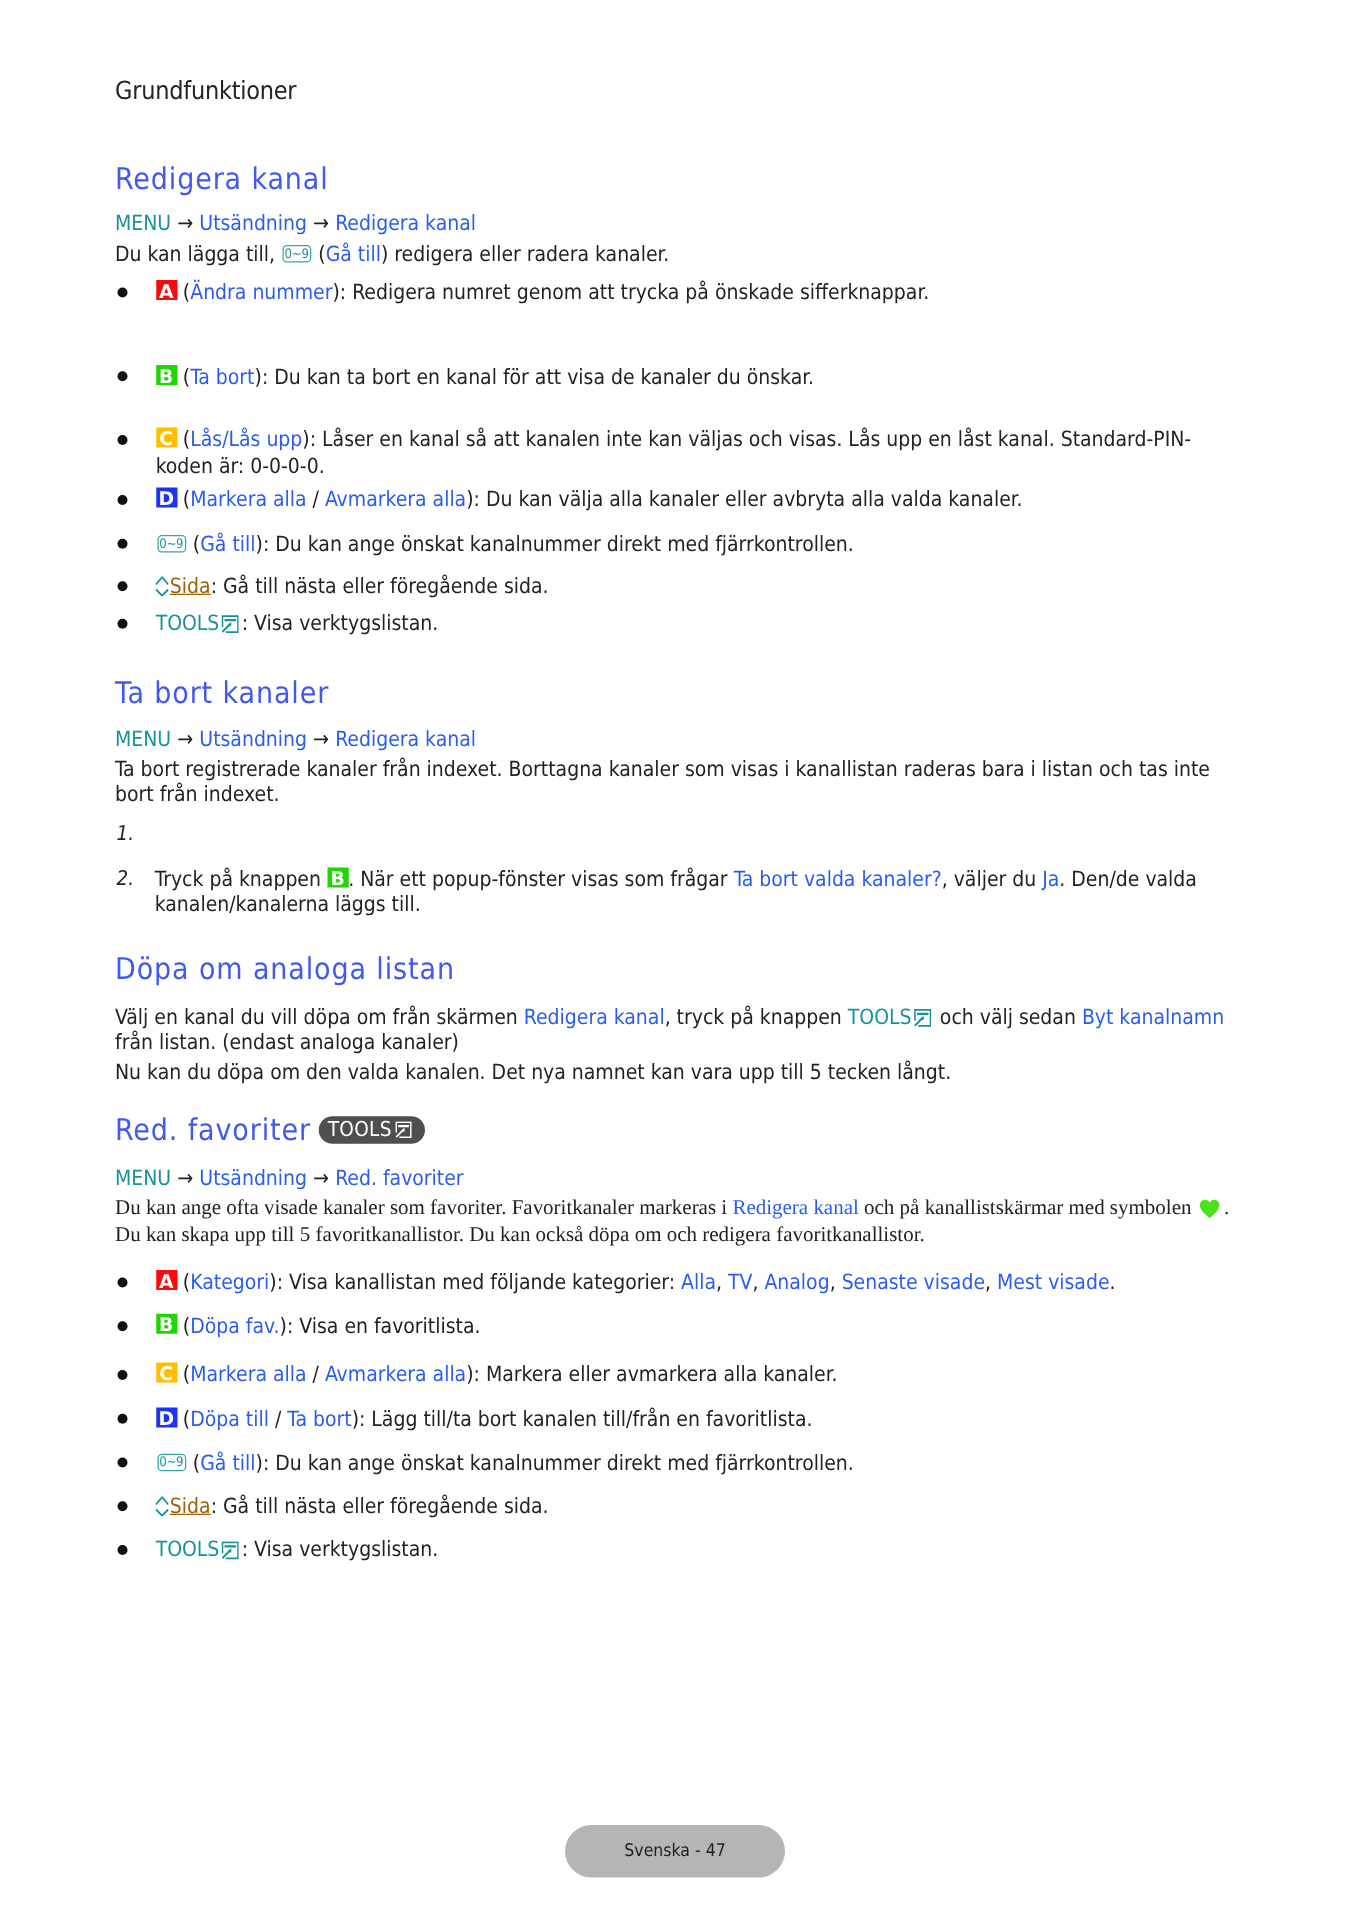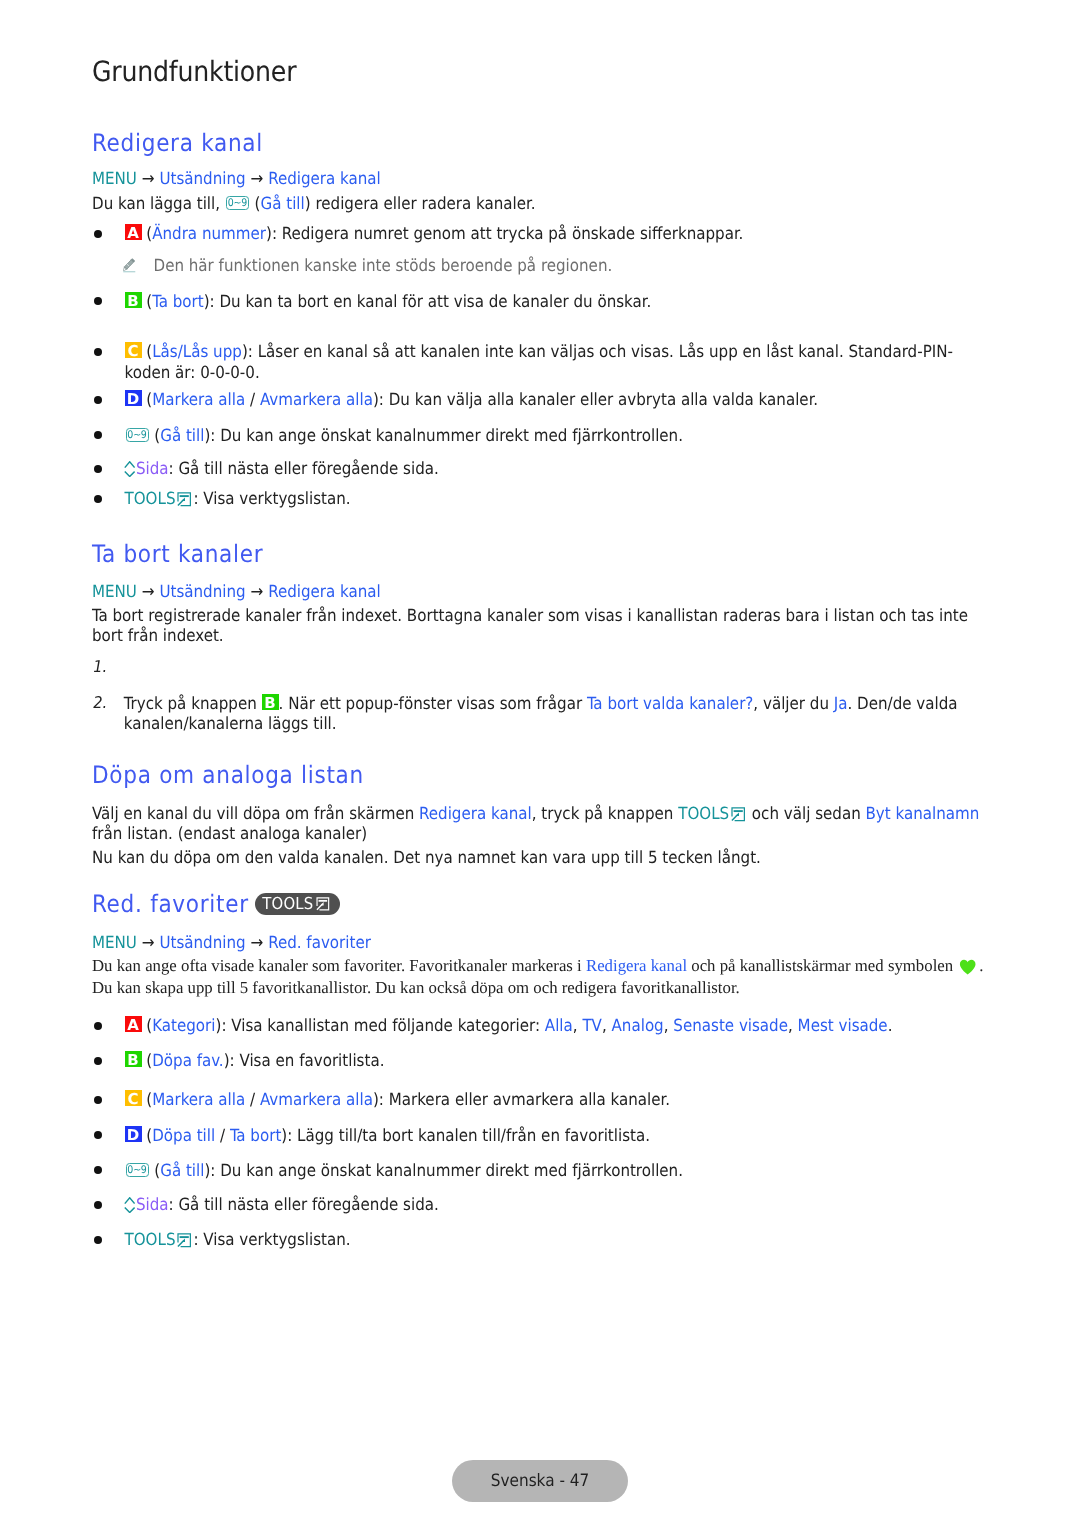--- a/index.html
+++ b/index.html
@@ -3,21 +3,21 @@
 <meta charset="utf-8">
 <title>Grundfunktioner</title>
 <style>
   html,body{margin:0;padding:0;}
   body{width:1080px;height:1534px;background:#ffffff;
        font-family:"DejaVu Sans",sans-serif;font-stretch:condensed;
        color:#222222;-webkit-font-smoothing:antialiased;
        text-rendering:geometricPrecision;}
   .page{position:relative;width:1080px;height:1534px;overflow:hidden;background:#fff;}
 
-  .crumb{position:absolute;left:92px;top:61px;font-size:28px;color:#222222;line-height:22px;letter-spacing:-0.2px;}
+  .crumb{position:absolute;left:92px;top:61px;font-size:20px;color:#222222;line-height:22px;letter-spacing:-0.2px;}
 
   .content{position:absolute;left:92px;top:0;width:920px;}
 
   h2.head{font-size:24px;color:#4159f0;font-weight:400;margin:0;line-height:24px;
           position:absolute;white-space:nowrap;letter-spacing:0.7px;}
   .menupath{font-size:16.8px;line-height:20px;color:#2b5cf0;position:absolute;white-space:nowrap;}
   .menupath .mw{color:#16939a;}
   .arrow{color:#222222;font-size:17px;}
   p.body.tall{line-height:21.5px;}
   p.body{font-size:16.8px;margin:0;line-height:20px;color:#222222;position:absolute;width:898px;}
@@ -43,21 +43,21 @@
   .kb{background:#1ed600;}
   .kc{background:#ffbe00;}
   .kd{background:#1e34f5;}
 
   
   .num09{display:inline-block;box-sizing:border-box;width:23px;height:14.2px;
          border:1.25px solid #37a6a6;border-radius:3.5px;color:#16939a;
          font-size:10.5px;line-height:12.2px;text-align:center;vertical-align:-1px;
          font-stretch:condensed;letter-spacing:-0.2px;overflow:hidden;margin:0 1px;}
 
-  .sida{color:#8b5cf6;}
+  .sida{color:#a16207;text-decoration:underline;}
   .tools{color:#16939a;}
 
   .toolsbadge{display:inline-block;box-sizing:border-box;background:#4f4f4f;color:#fff;
               border-radius:11px;height:22px;font-size:16.5px;line-height:22px;
               padding:0 7.5px 0 7.5px;vertical-align:3.5px;font-stretch:condensed;
               margin-left:6px;white-space:nowrap;letter-spacing:0.2px;}
   .toolsbadge .toolsico{vertical-align:-2.5px;margin-left:3px;width:13.7px;height:13.7px;}
 
   
   .toolsico{display:inline-block;width:14.4px;height:14.6px;vertical-align:-2.5px;margin:0 2px 0 1.5px;}
@@ -96,49 +96,37 @@
   .y-s3p1{top:803px;}
   .y-s3p2{top:847px;}
   .y-s4h{top:892.0px;}
   .y-s4m{top:932px;}
   .y-s4p{top:955px;font-family:Liberation Serif, serif;}
   .y-s4l{top:1015px;}
 
   .footer{position:absolute;left:0;top:1459.6px;width:1080px;text-align:center;}
   .footer .pill{display:inline-block;box-sizing:border-box;background:#b5b5b5;color:#1f1f1f;
                 border-radius:21.3px;width:175.6px;height:42.6px;line-height:42.6px;
-                font-size:17px;}
+                font-size:14px;}
 </style>
 </head>
 <body>
 
 <div class="page">
   <div class="crumb">Grundfunktioner</div>
   <div class="content">
 
     <h2 class="head y-s1h">Redigera kanal</h2>
     <div class="menupath y-s1m">
       <span class="mw">MENU</span><span class="arrow"> → </span><span>Utsändning</span><span class="arrow"> → </span><span>Redigera kanal</span>
     </div>
     <p class="body y-s1p"><span>Du kan lägga till, </span><span class="num09">0~9</span><span> (</span><span class="lnk">Gå till</span><span>) redigera eller radera kanaler.</span></p>
 
     <ul class="blist y-s1l">
       <li><span class="bul"></span><span class="key ka">A</span> (<span class="lnk">Ändra nummer</span><span>): Redigera numret genom att trycka på önskade sifferknappar.</span>
-        <div class="note"><span class="pen">
-              <svg viewBox="0 0 13 16" width="100%" height="100%">
-                <g stroke="#7d8e8e" stroke-width="0.8" fill="#9dacac">
-                  <path d="M2.0 9.6 L8.7 2.6 L11.0 4.9 L4.3 11.9 Z"></path>
-                  <path d="M8.7 2.6 L9.7 1.6 L12.0 3.9 L11.0 4.9 Z" fill="#7d9090"></path>
-                </g>
-                <path d="M2.0 9.6 L4.3 11.9 L1.2 13.1 Z" fill="#c6d2d2" stroke="#7d8e8e" stroke-width="0.7"></path>
-                <circle cx="2.1" cy="11.9" r="0.65" fill="#ffffff"></circle>
-                <line x1="0.9" y1="14.3" x2="12.6" y2="14.3" stroke="#a8cfd0" stroke-width="1.1"></line>
-                <line x1="3.4" y1="5.7" x2="6.6" y2="8.9" stroke="#ffffff" stroke-width="0.65" opacity="0.9"></line>
-              </svg>
-            </span><span>Den här funktionen kanske inte stöds beroende på regionen.</span></div>
       </li>
       <li><span class="bul"></span><span class="key kb">B</span> (<span class="lnk">Ta bort</span><span>): Du kan ta bort en kanal för att visa de kanaler du önskar.</span></li>
       <li><span class="bul"></span><span class="key kc">C</span> (<span class="lnk">Lås/Lås upp</span><span>): Låser en kanal så att kanalen inte kan väljas och visas. Lås upp en låst kanal. Standard-PIN-koden är: 0-0-0-0.</span></li>
       <li><span class="bul"></span><span class="key kd">D</span> (<span class="lnk">Markera alla</span> / <span class="lnk">Avmarkera alla</span><span>): Du kan välja alla kanaler eller avbryta alla valda kanaler.</span></li>
       <li><span class="bul"></span><span class="num09">0~9</span> (<span class="lnk">Gå till</span><span>): Du kan ange önskat kanalnummer direkt med fjärrkontrollen.</span></li>
       <li><span class="bul"></span><span class="updown"><svg viewBox="0 0 11.4 16.2" width="100%" height="100%">
               <g fill="none" stroke="#16939a" stroke-width="1.45" stroke-linecap="butt" stroke-linejoin="miter">
                 <path d="M0.8 6.6 L5.7 0.8 L10.6 6.6"></path>
                 <path d="M0.8 10.6 L5.7 15.5 L10.6 10.6"></path>
               </g>

